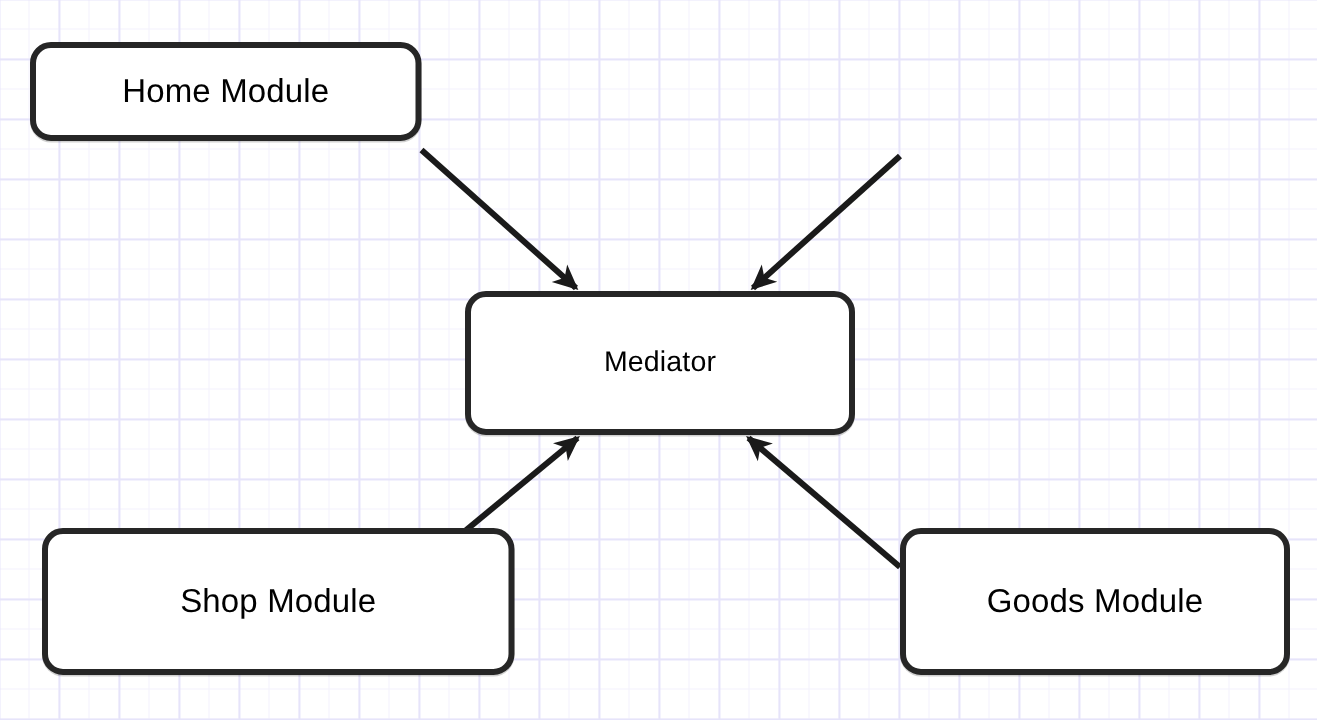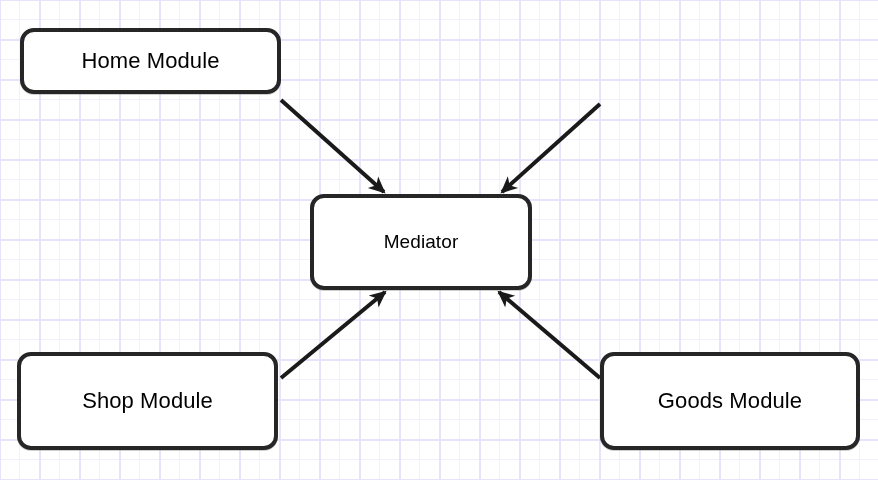--- a/index.html
+++ b/index.html
@@ -49,22 +49,22 @@
   .node-label {
     color: #000000;
     letter-spacing: 0.1px;
     white-space: nowrap;
   }
   .module .node-label { font-size: 22px; }
   .mediator .node-label { font-size: 19px; }
 
   #node-home   { left: 20px;  top: 28px;  width: 261px; height: 66px; }
   #node-goods  { left: 600px; top: 28px;  width: 260px; height: 94px; }
-  #node-med    { left: 310px; top: 194px; width: 222px; height: 96px; }
-  #node-shop   { left: 17px;  top: 352px; width: 261px; height: 98px; }
+  #node-med    { left: 310px; top: 194px; width: 260px; height: 96px; }
+  #node-shop   { left: 28px;  top: 352px; width: 315px; height: 98px; }
   #node-sale   { left: 600px; top: 352px; width: 260px; height: 98px; }
 </style>
 </head>
 <body>
 
 <div id="canvas">
 
   <svg id="edges" viewBox="0 0 878 480" width="878" height="480" xmlns="http://www.w3.org/2000/svg">
     <defs>
       <marker id="arrowhead" viewBox="0 0 10 10" refX="8.4" refY="5" markerWidth="4.4" markerHeight="4.4" orient="auto-start-reverse">

